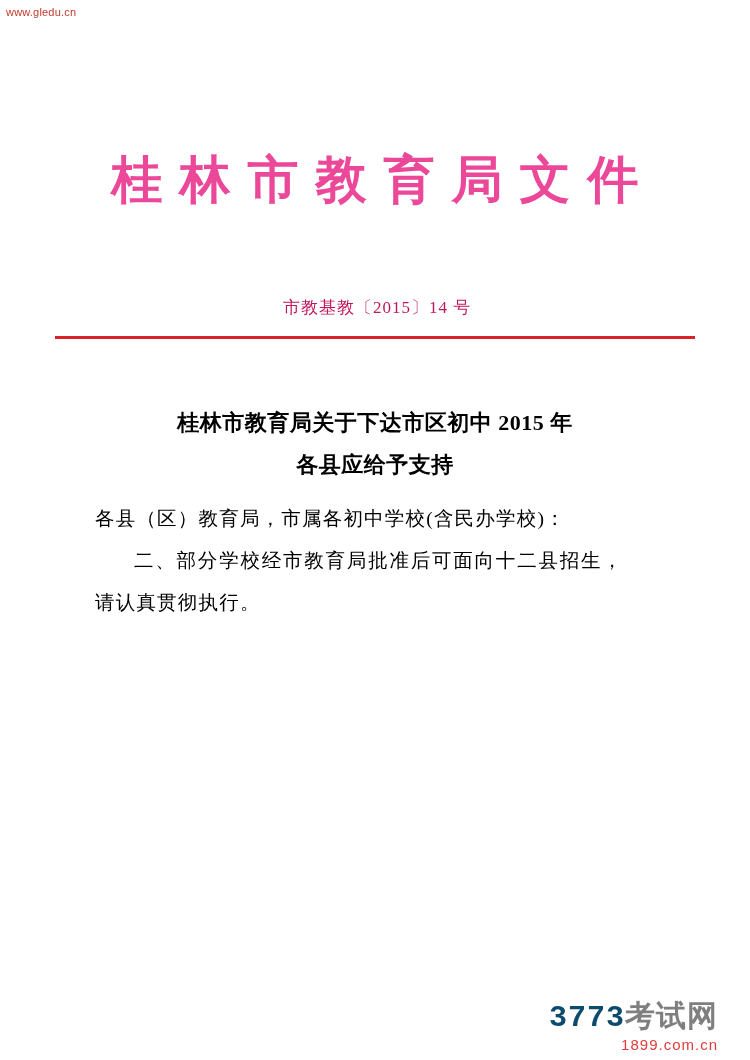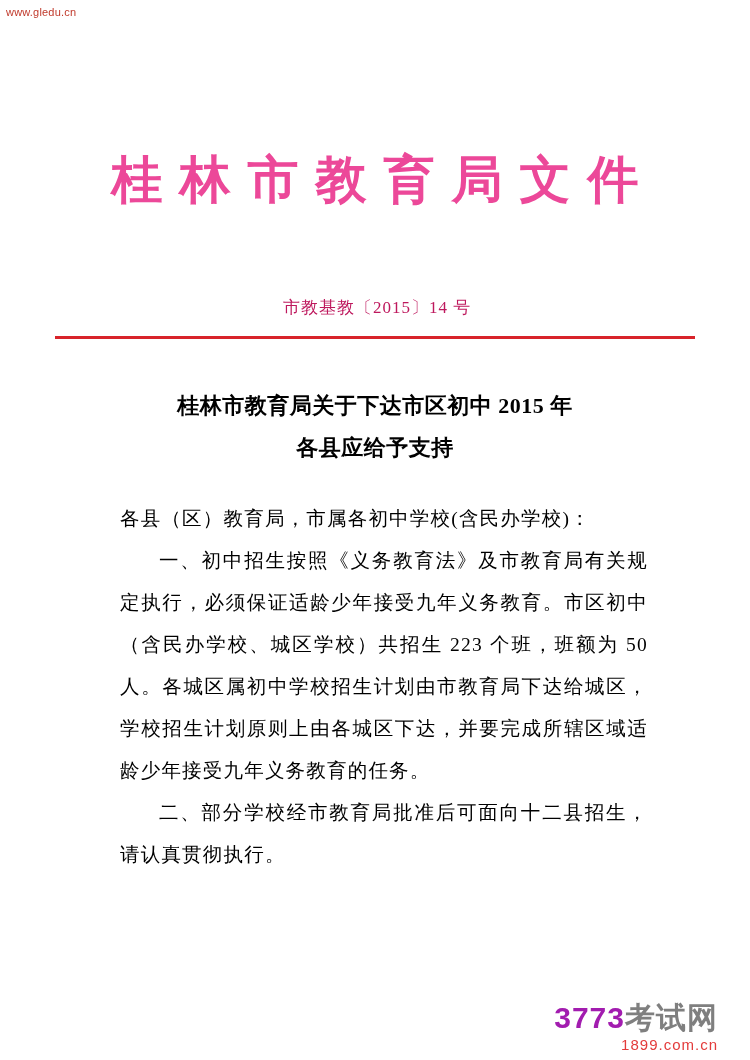--- a/index.html
+++ b/index.html
@@ -67,38 +67,38 @@
     position: absolute;
     top: 336px;
     left: 55px;
     width: 640px;
     height: 3px;
     background: #d8232a;
   }
 
   .doc-title {
     position: absolute;
-    top: 385px;
+    top: 402px;
     left: 0;
     width: 750px;
     text-align: center;
     font-weight: bold;
     font-size: 22px;
     color: #000;
     line-height: 42px;
     letter-spacing: 0.5px;
   }
   .doc-title .line2 {
     display: block;
   }
 
   .body-text {
     position: absolute;
     top: 498px;
-    left: 120px;
+    left: 95px;
     width: 528px;
     font-size: 19.5px;
     color: #000;
     line-height: 42px;
     text-align: justify;
     letter-spacing: 1.2px;
   }
   .body-text p {
     margin: 0;
   }
@@ -115,21 +115,22 @@
     line-height: 1;
   }
   .watermark-bottom .wm-main {
     font-family: "Liberation Sans", sans-serif;
     font-size: 30px;
     font-weight: bold;
     color: #7f7f7f;
     letter-spacing: 1px;
   }
   .watermark-bottom .wm-main .wm-num {
-    color: #a21caf;
+    color: #0c4a6e;
+    font-family: Liberation Mono, monospace;
   }
   .watermark-bottom .wm-sub {
     margin-top: 4px;
     font-family: "Liberation Sans", sans-serif;
     font-size: 15px;
     color: #e33b3b;
     letter-spacing: 1px;
   }
 </style>
 </head>
@@ -147,21 +148,20 @@
 
   <div class="red-rule"></div>
 
   <div class="doc-title">
     <span class="line1">桂林市教育局关于下达市区初中 2015 年</span>
     <span class="line2">各县应给予支持</span>
   </div>
 
   <div class="body-text">
     <p>各县（区）教育局，市属各初中学校(含民办学校)：</p>
-    <p class="indent">一、初中招生按照《义务教育法》及市教育局有关规定执行，必须保证适龄少年接受九年义务教育。市区初中（含民办学校、城区学校）共招生 223 个班，班额为 50 人。各城区属初中学校招生计划由市教育局下达给城区，学校招生计划原则上由各城区下达，并要完成所辖区域适龄少年接受九年义务教育的任务。</p>
     <p class="indent">二、部分学校经市教育局批准后可面向十二县招生，请认真贯彻执行。</p>
   </div>
 
   <div class="watermark-bottom">
     <div class="wm-main">
       <span class="wm-num">3773</span><span>考试网</span>
     </div>
     <div class="wm-sub">1899.com.cn</div>
   </div>
 

